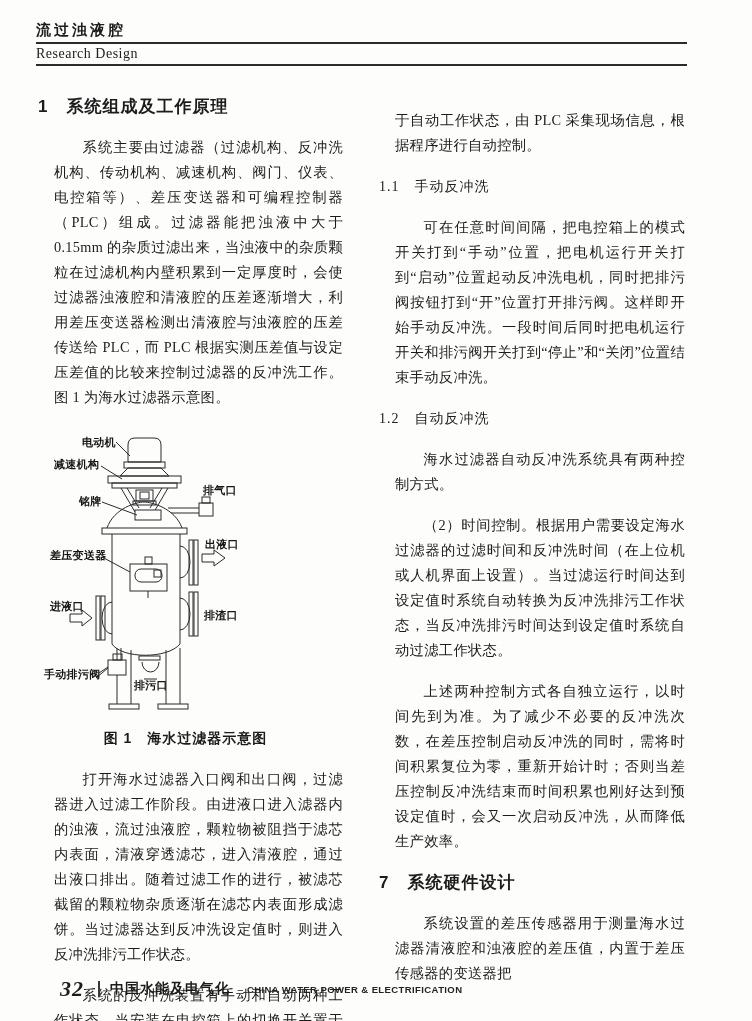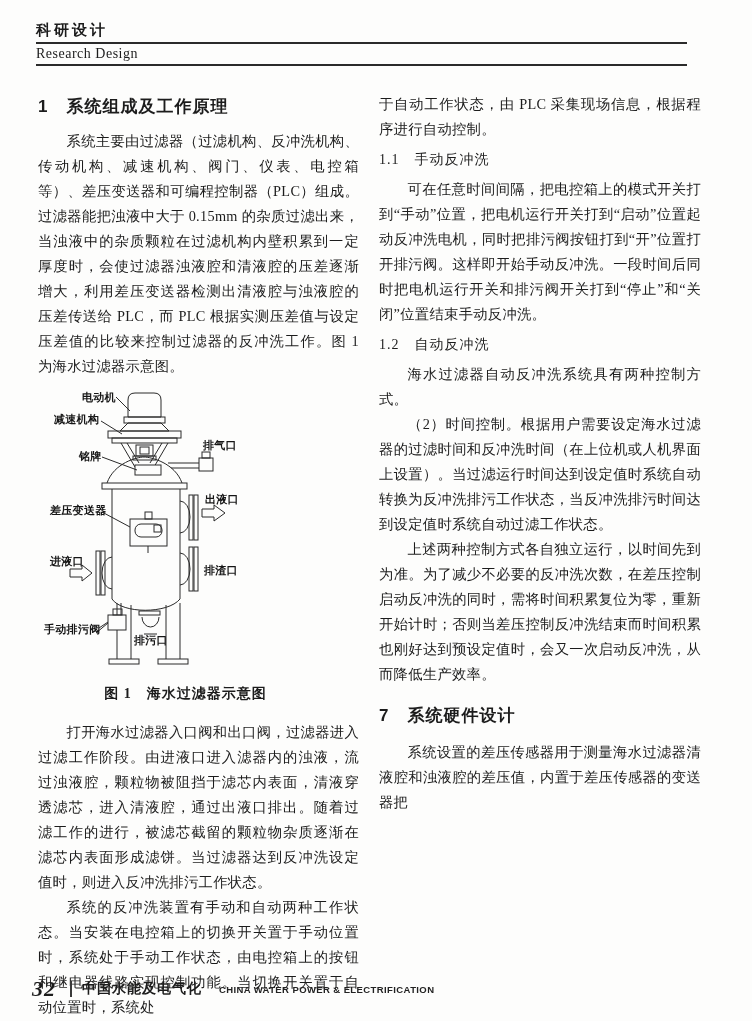--- a/index.html
+++ b/index.html
@@ -15,48 +15,48 @@
   }
   
   .hdr-cn{position:absolute;left:36px;top:21px;font-size:15px;letter-spacing:3px;font-weight:600;}
   .hdr-rule1{position:absolute;left:36px;top:42px;width:651px;border-top:2px solid #2b2b2b;}
   .hdr-en{position:absolute;left:36px;top:46px;font-size:14px;letter-spacing:0.5px;text-align:center;}
   .hdr-rule2{position:absolute;left:36px;top:64px;width:651px;border-top:2.5px solid #2b2b2b;}
   
   .col{position:absolute;top:92px;font-size:14.3px;line-height:25px;text-align:justify;letter-spacing:0.3px;}
   .col-left{left:38px;width:321px;}
   .col-right{left:379px;width:322px;}
-  .col p{margin:0;text-indent:2em;}
+  .col p{margin:16px;text-indent:2em;}
   .col p.cont{text-indent:0;}
   h2.sec{font-size:17px;font-weight:bold;margin:2px 0 10px 0;letter-spacing:1px;
          font-family:"Liberation Sans","DejaVu Sans",sans-serif;}
   h2.sec2{margin:16px 0 12px 0;}
   h3.subsec{font-size:14px;font-weight:normal;margin:5px 0 5px 0;letter-spacing:1px;}
   
   .fig-wrap{margin:2px 0 0 4px;}
   .fig-caption{font-size:14px;font-weight:bold;text-align:center;margin:4px 30px 14px 0;
-               font-family:Liberation Serif, serif;letter-spacing:1px;}
+               font-family:Liberation Sans, sans-serif;letter-spacing:1px;}
   svg .ln{stroke:#2a2a2a;stroke-width:1;fill:none;}
   svg .lnf{stroke:#2a2a2a;stroke-width:1;fill:#fdfdfc;}
   svg text{font-family:"Liberation Serif","DejaVu Serif",serif;font-size:11px;font-weight:600;fill:#161616;}
   
-  .footer{position:absolute;left:32px;top:976px;display:flex;align-items:center;}
+  .footer{position:absolute;left:60px;top:976px;display:flex;align-items:center;}
   .pg-num{font-size:22px;font-weight:bold;font-style:italic;letter-spacing:1px;}
   .ft-div{width:2px;height:16px;background:#3a3a3a;margin:0 10px 0 14px;}
   .ft-cn{font-size:14px;font-weight:bold;letter-spacing:1px;
          font-family:"Liberation Sans","DejaVu Sans",sans-serif;text-align:center;}
   .ft-en{font-size:9.5px;font-weight:bold;letter-spacing:0.4px;margin-left:17px;color:#222;
          font-family:"Liberation Sans","DejaVu Sans",sans-serif;}
 </style>
 </head>
 <body>
 
 <div class="page">
 
-  <div class="hdr-cn">科研设计</div>
+  <div class="hdr-cn">流过浊液腔</div>
   <div class="hdr-rule1"></div>
   <div class="hdr-en">Research Design</div>
   <div class="hdr-rule2"></div>
 
   <div class="col col-left">
     <h2 class="sec">1　系统组成及工作原理</h2>
     <p>系统主要由过滤器（过滤机构、反冲洗机构、传动机构、减速机构、阀门、仪表、电控箱等）、差压变送器和可编程控制器（PLC）组成。过滤器能把浊液中大于 0.15mm 的杂质过滤出来，当浊液中的杂质颗粒在过滤机构内壁积累到一定厚度时，会使过滤器浊液腔和清液腔的压差逐渐增大，利用差压变送器检测出清液腔与浊液腔的压差传送给 PLC，而 PLC 根据实测压差值与设定压差值的比较来控制过滤器的反冲洗工作。图 1 为海水过滤器示意图。</p>
 
     <div class="fig-wrap">
       <svg width="250" height="288" viewBox="0 0 250 288">

